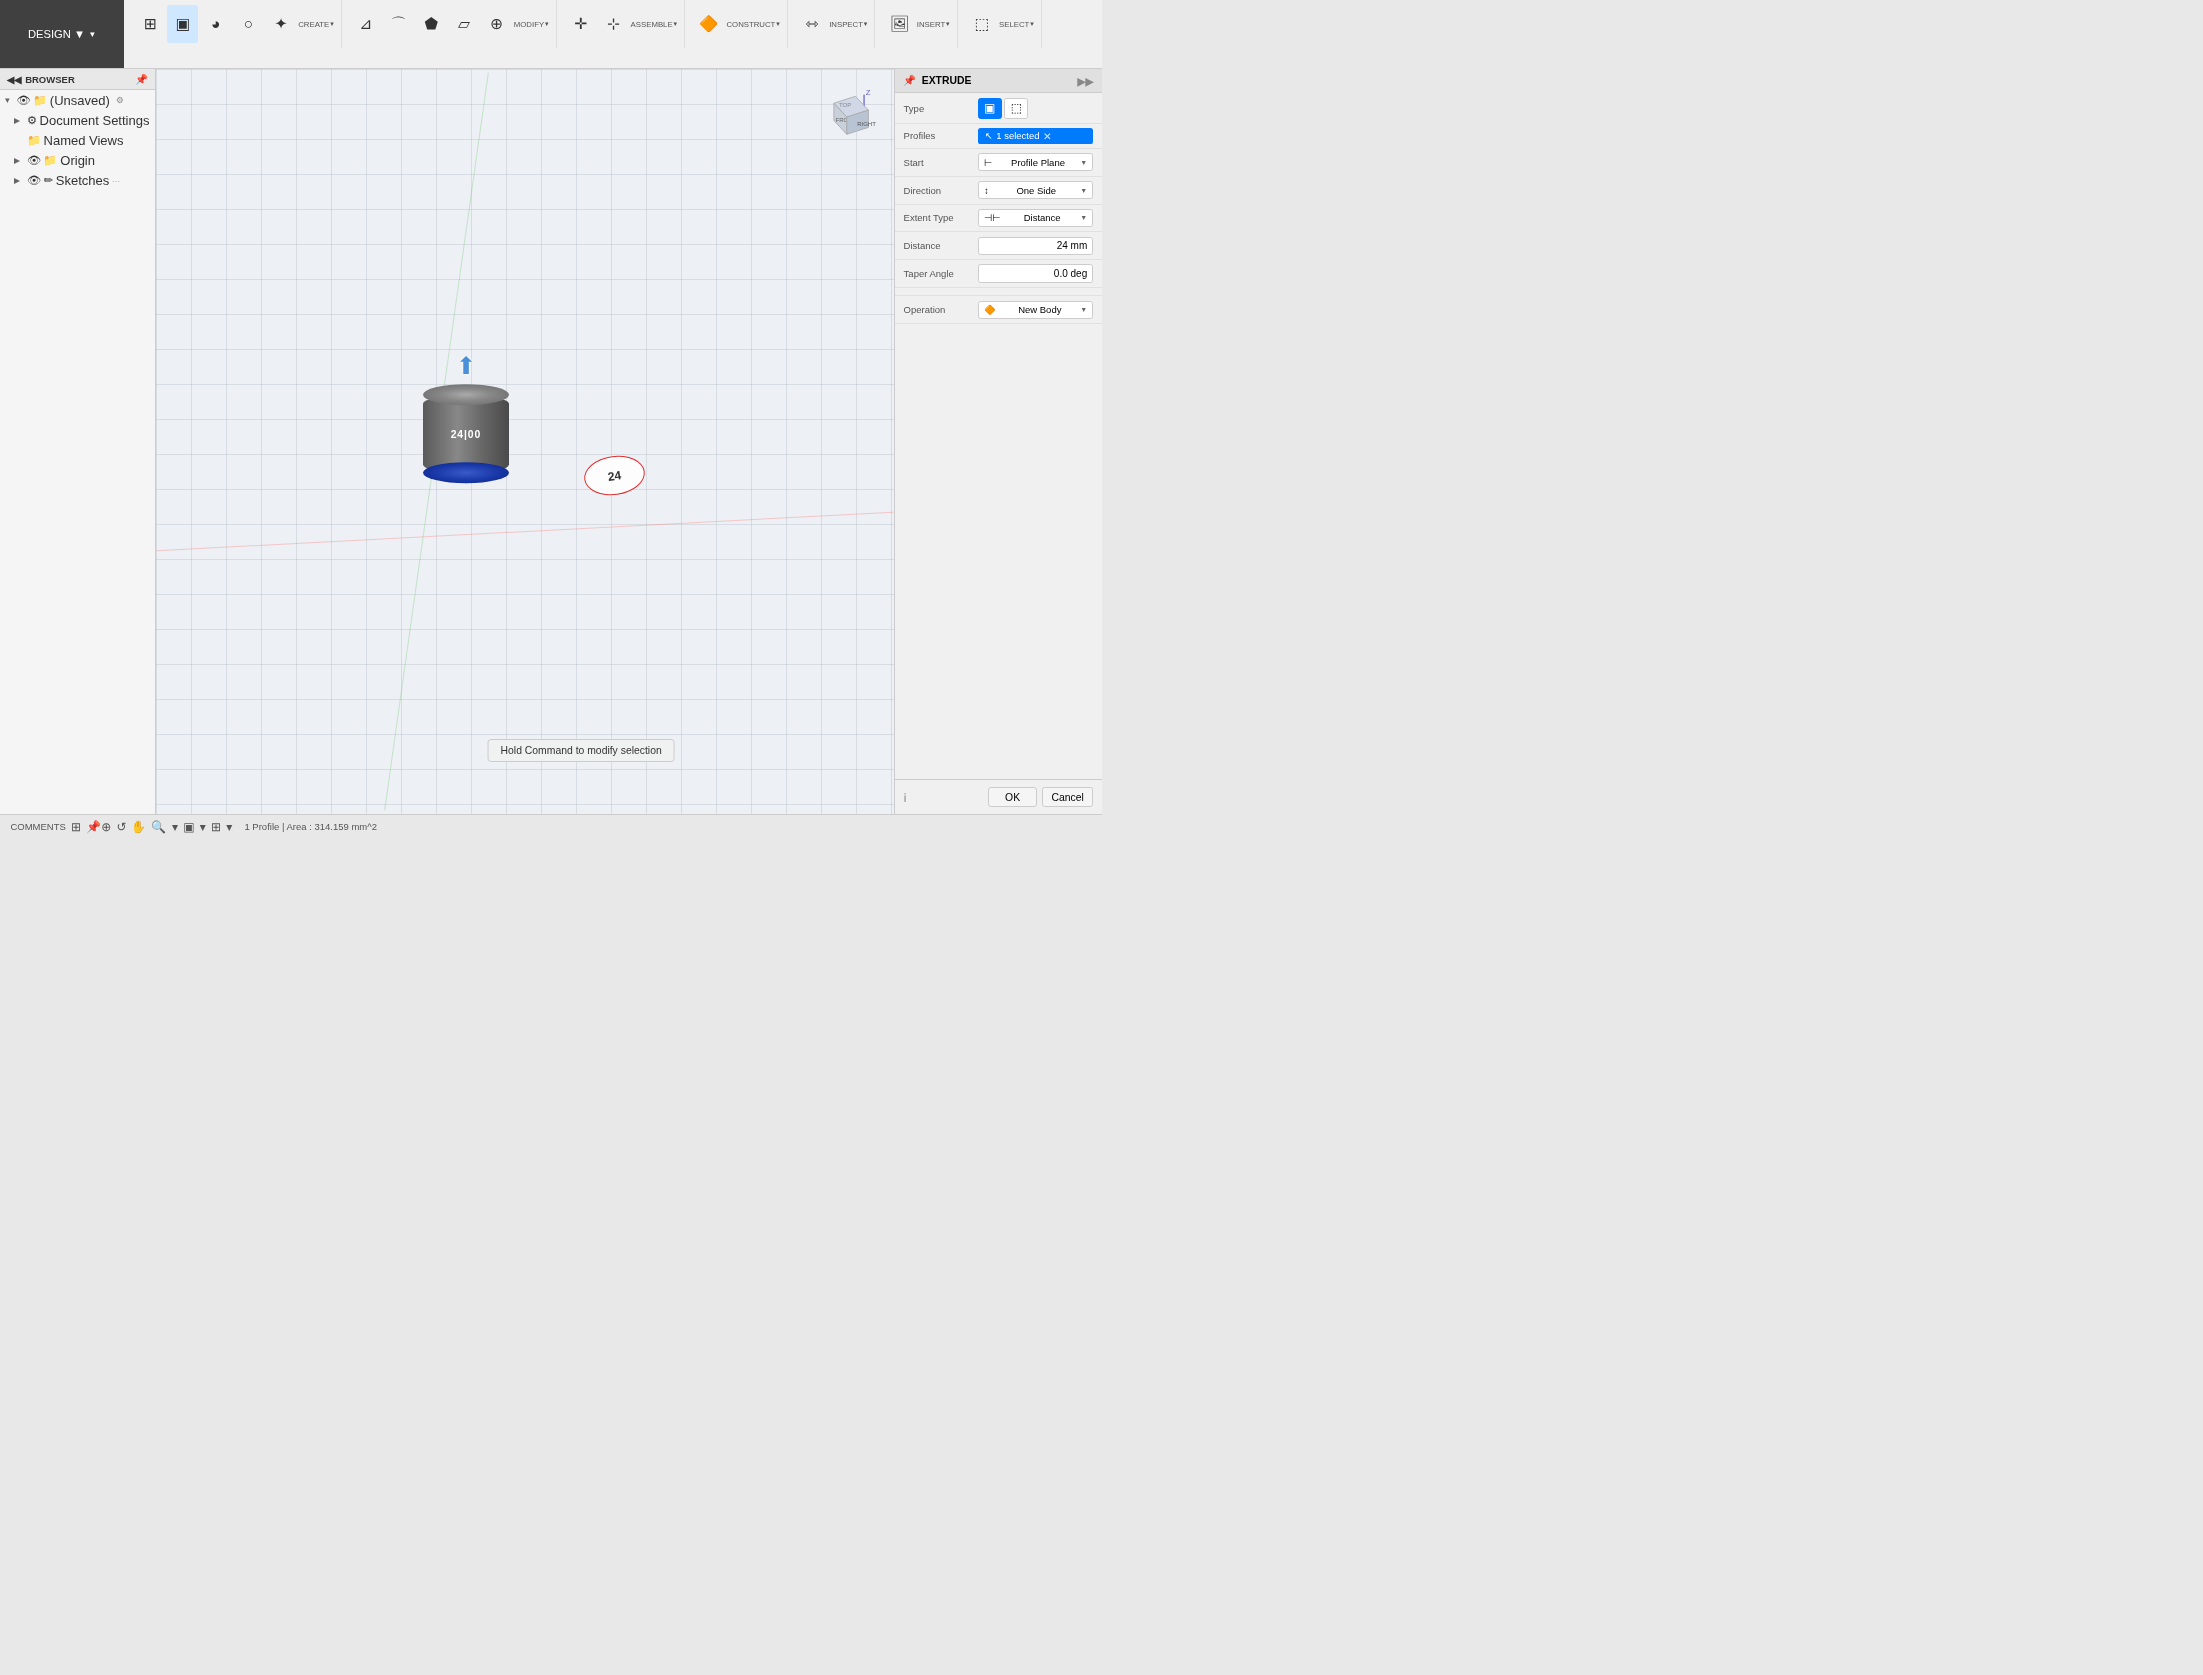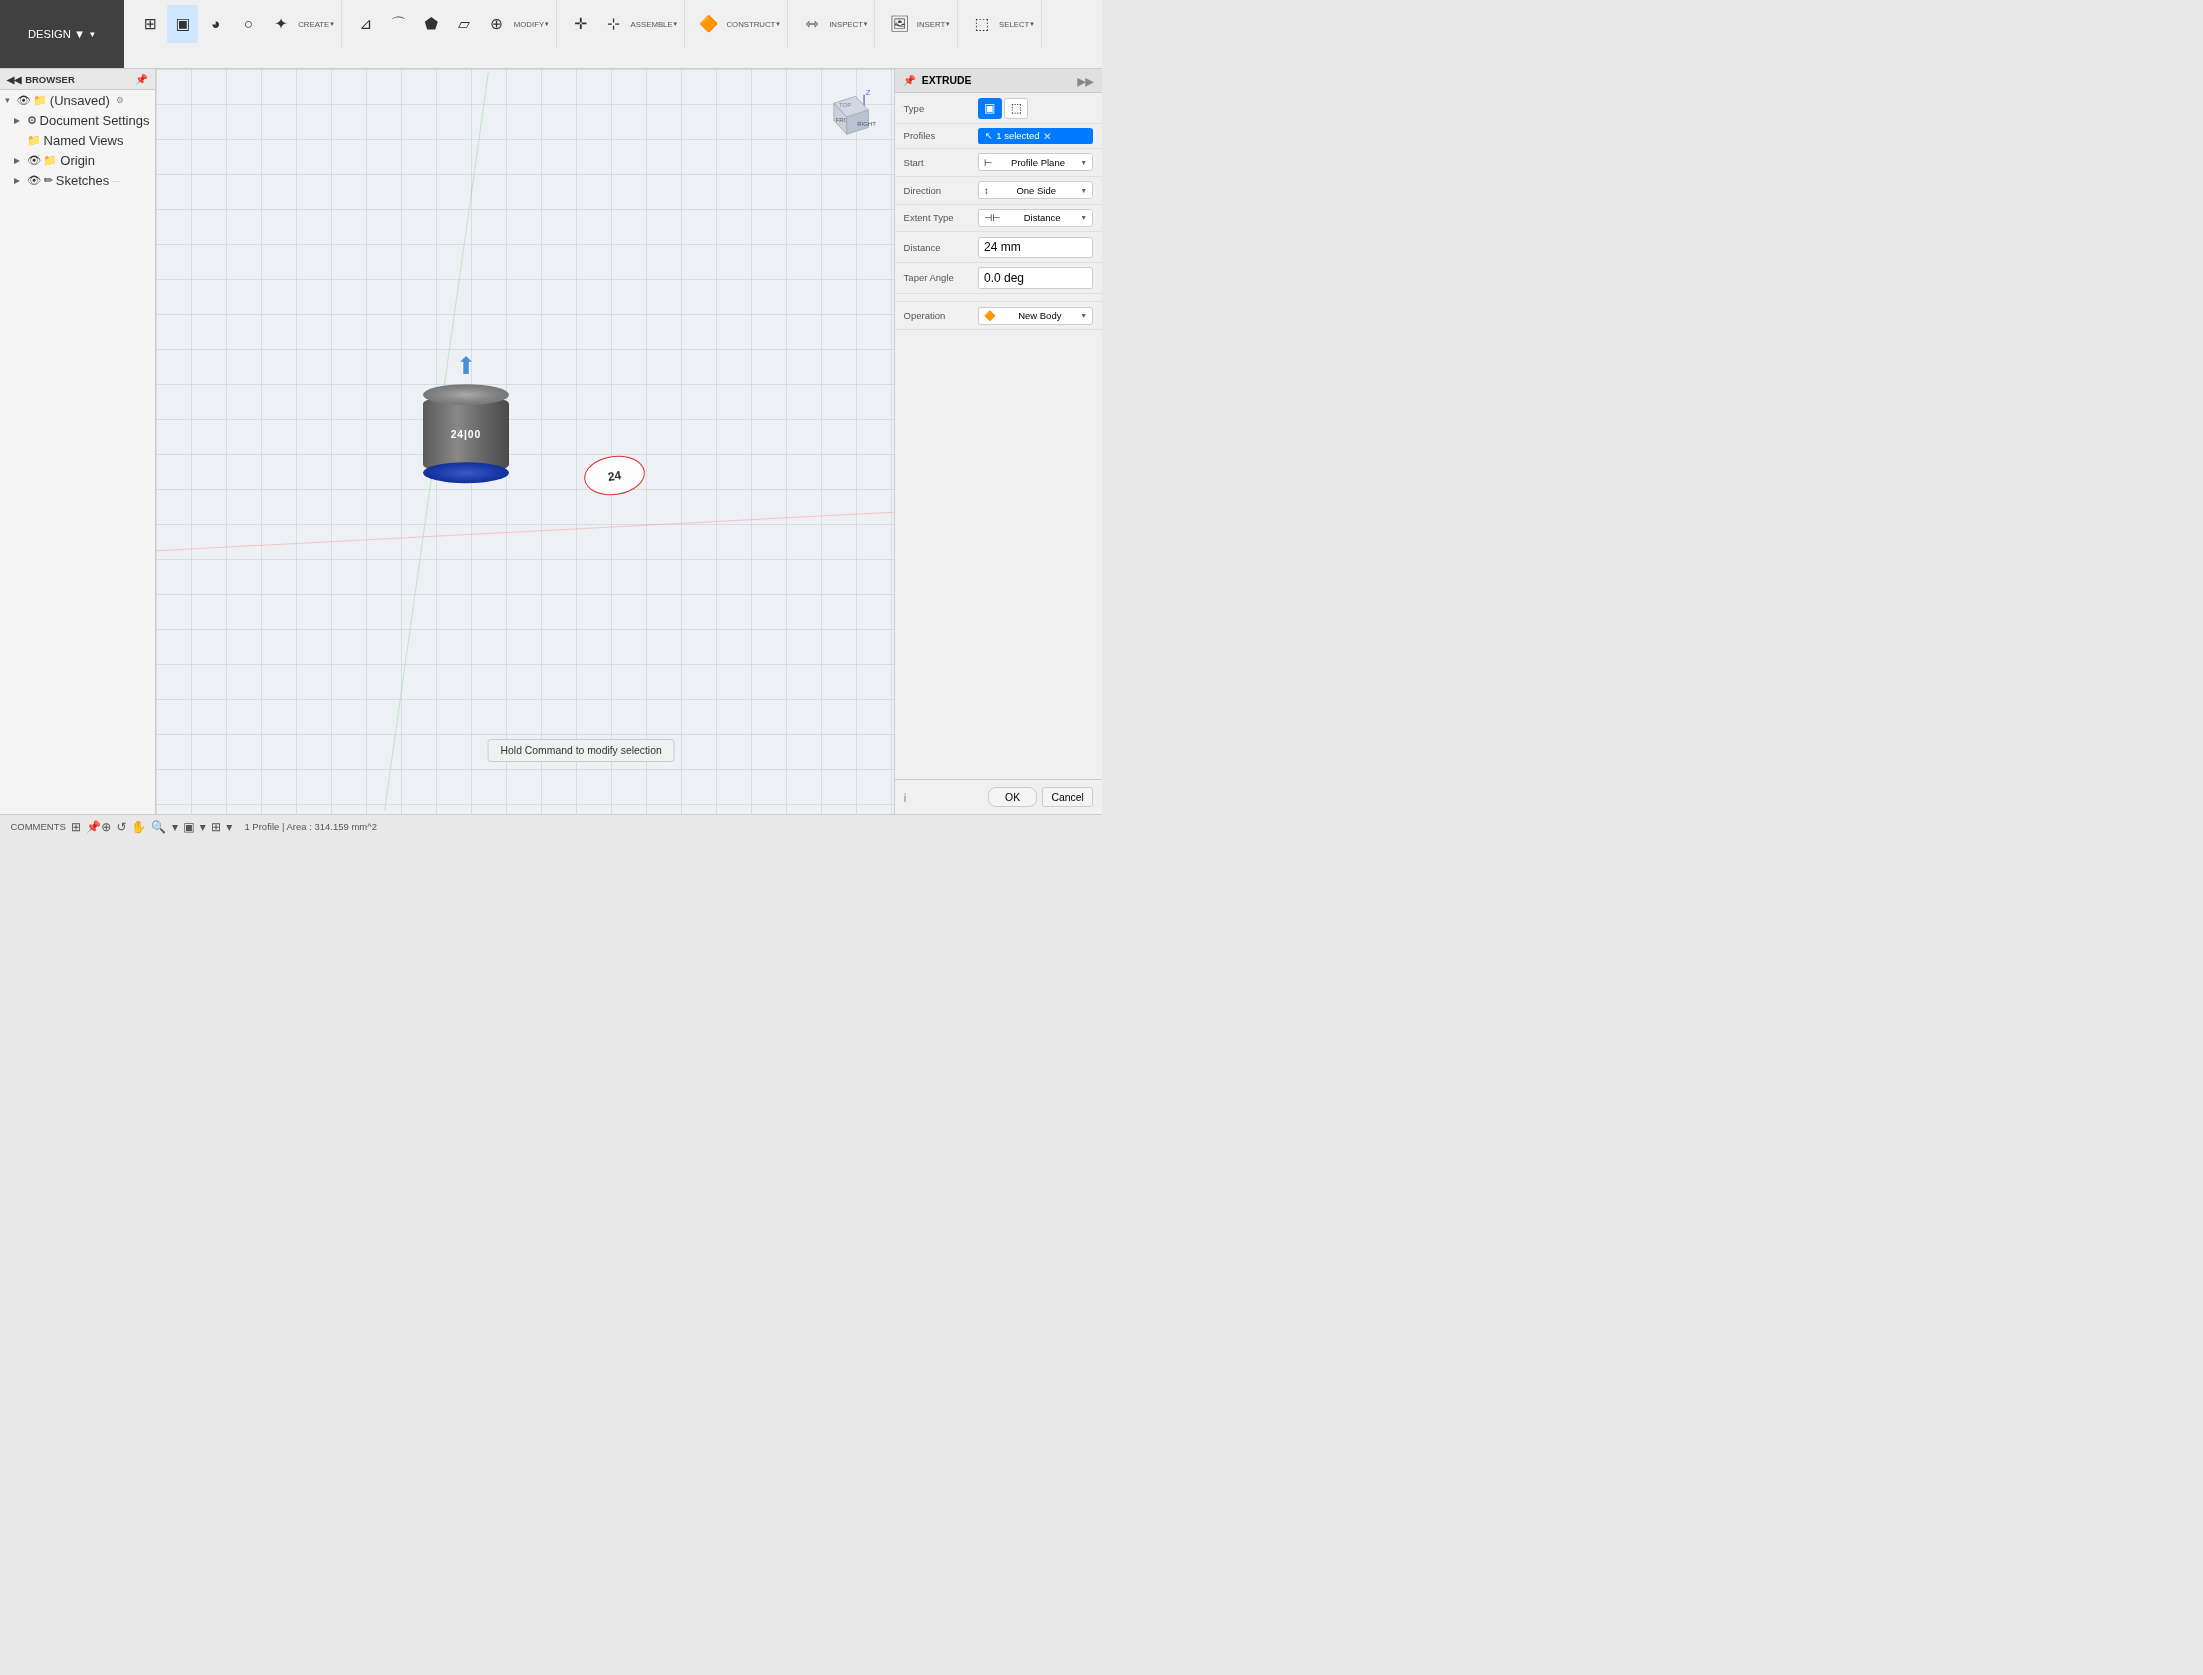--- a/index.html
+++ b/index.html
@@ -355,39 +355,40 @@
       align-items: center;
       justify-content: space-between;
     }
     .dropdown-select::after { content: "▼"; font-size: 7px; color: #666; }
     .text-input {
       width: 100%;
       padding: 2.6px 5.2px;
       border: 0.9px solid #ccc;
       border-radius: 2.6px;
       background: white;
-      font-size: 12px;
+      font-size: 10px;
+      text-align: right;
     }
     .panel-footer {
       padding: 7px 8.6px;
       border-top: 0.9px solid #ccc;
       display: flex;
       align-items: center;
       gap: 5.2px;
       margin-top: auto;
     }
     .info-icon {
       color: #888;
       font-size: 12px;
     }
     .ok-btn {
       padding: 3.5px 15.6px;
       background: #f5f5f5;
       border: 0.9px solid #ccc;
-      border-radius: 8px;
+      border-radius: 3px;
       font-size: 10.4px;
       cursor: pointer;
       margin-left: auto;
     }
     .cancel-btn {
       padding: 3.5px 8.6px;
       background: #f5f5f5;
       border: 0.9px solid #ccc;
       border-radius: 2.6px;
       font-size: 10.4px;

